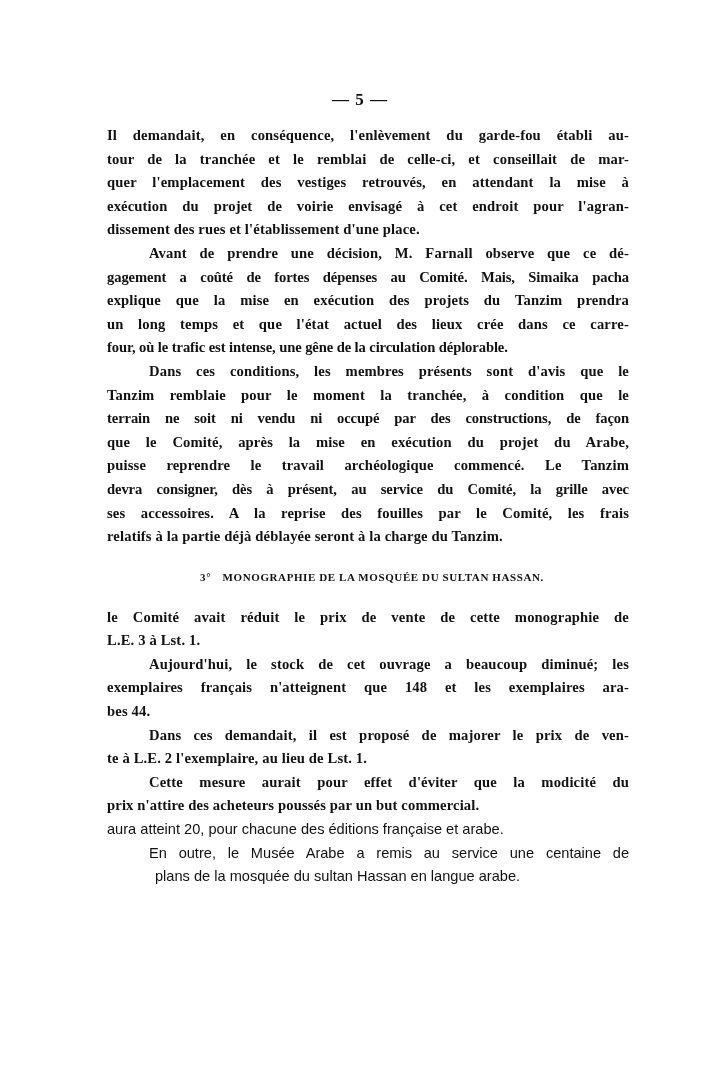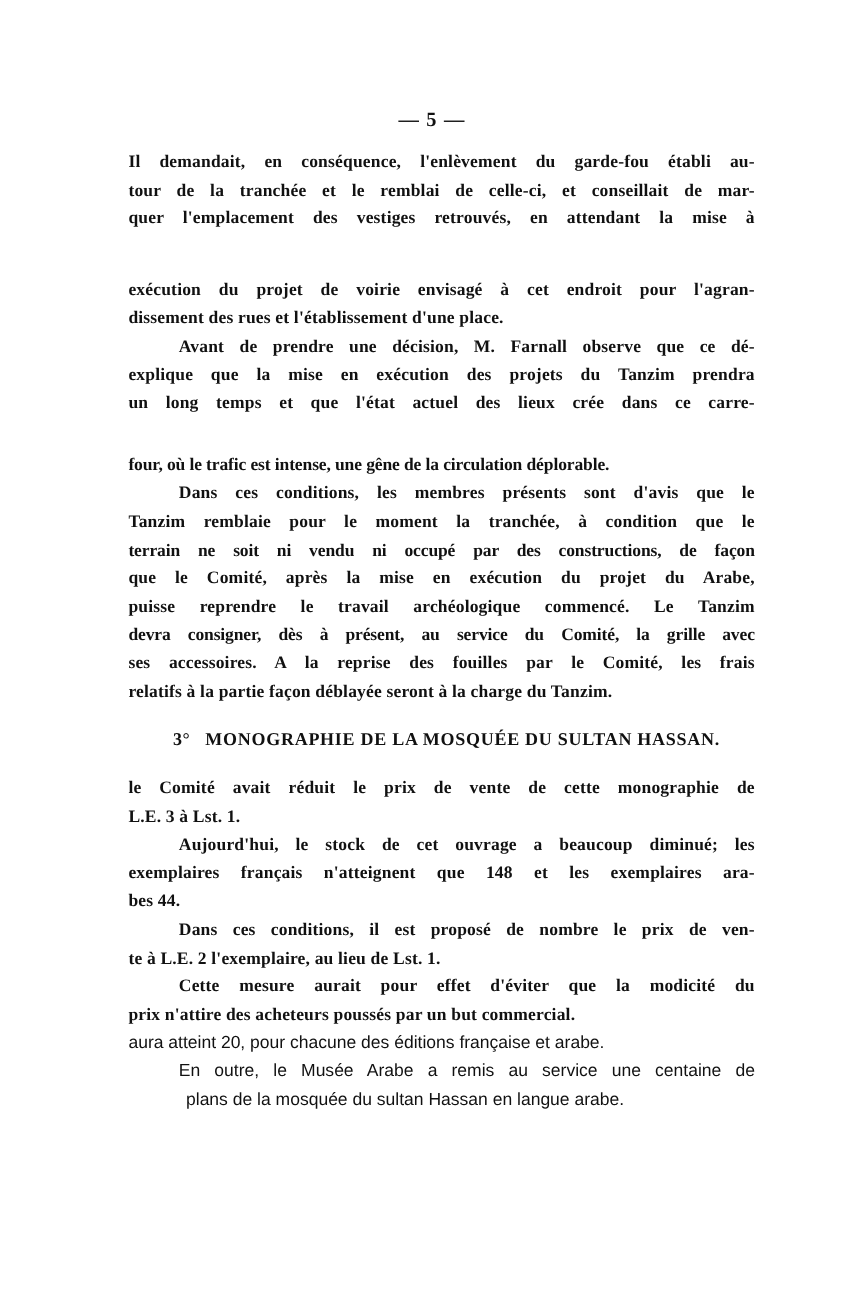--- a/index.html
+++ b/index.html
@@ -41,81 +41,82 @@
     }
     .bold { font-weight: bold; font-family: Liberation Serif, serif; font-size: 14.6px; letter-spacing: 0.15px; }
     .regular { font-family: "Liberation Sans", "DejaVu Sans", sans-serif; font-size: 14.6px; transform-origin: left; }
     .line { display: block; white-space: nowrap; text-align: justify; text-align-last: justify; }
     .line.last { text-align-last: left; }
     .heading {
       margin: 18px 0 19px 0;
       text-align: center;
       font-family: "Liberation Serif", "DejaVu Serif", serif;
       font-weight: bold;
-      font-size: 15px;
+      font-size: 11px;
       letter-spacing: 0.6px;
       line-height: 20px;
       padding-left: 8px;
     }
     .heading .num { margin-right: 8px; }
     .condensed { letter-spacing: -0.1px; }
   </style>
 </head>
 <body>
 
 <div class="page-number">— 5 —</div>
 
 <div class="text-block">
 
   <div>
 
     <p class="para bold">
       <span class="line" style="display: block; width: auto; word-spacing: 5.875px;">Il demandait, en conséquence, l'enlèvement du garde-fou établi au-</span>
       <span class="line" style="display: block; width: auto; word-spacing: 5.33333px;">tour de la tranchée et le remblai de celle-ci, et conseillait de mar-</span>
       <span class="line" style="display: block; width: auto; word-spacing: 5.88889px;">quer l'emplacement des vestiges retrouvés, en attendant la mise à</span>
-      <span class="line" style="display: block; width: auto; word-spacing: 6.3px; margin-top: 36px;">exécution du projet de voirie envisagé à cet endroit pour l'agran-</span>
+      <span class="line" style="display: block; width: auto; word-spacing: 6.3px;">exécution du projet de voirie envisagé à cet endroit pour l'agran-</span>
       <span class="line last" style="display: block; width: auto;">dissement des rues et l'établissement d'une place.</span>
     </p>
 
     <p class="para bold">
       <span class="line" style="padding-left: 42px; display: block; width: auto; word-spacing: 4.6px;">Avant de prendre une décision, M. Farnall observe que ce dé-</span>
+      <span class="line condensed" style="display: block; width: auto; word-spacing: 4.3px;">gagement a coûté de fortes dépenses au Comité. Mais, Simaika pacha</span>
       <span class="line" style="display: block; width: auto; word-spacing: 6.1px;">explique que la mise en exécution des projets du Tanzim prendra</span>
       <span class="line" style="display: block; width: auto; word-spacing: 6.5px;">un long temps et que l'état actuel des lieux crée dans ce carre-</span>
-      <span class="line last condensed" style="display: block; width: auto; margin-top: 28px;">four, où le trafic est intense, une gêne de la circulation déplorable.</span>
+      <span class="line last condensed" style="display: block; width: auto;">four, où le trafic est intense, une gêne de la circulation déplorable.</span>
     </p>
 
     <p class="para bold">
       <span class="line" style="padding-left: 42px; display: block; width: auto; word-spacing: 4.55556px;">Dans ces conditions, les membres présents sont d'avis que le</span>
       <span class="line" style="display: block; width: auto; word-spacing: 7.3px;">Tanzim remblaie pour le moment la tranchée, à condition que le</span>
       <span class="line condensed" style="display: block; width: auto; word-spacing: 6.45455px;">terrain ne soit ni vendu ni occupé par des constructions, de façon</span>
       <span class="line" style="display: block; width: auto; word-spacing: 7px;">que le Comité, après la mise en exécution du projet du Arabe,</span>
       <span class="line" style="display: block; width: auto; word-spacing: 9.85714px;">puisse reprendre le travail archéologique commencé. Le Tanzim</span>
       <span class="line condensed" style="display: block; width: auto; word-spacing: 5.81818px;">devra consigner, dès à présent, au service du Comité, la grille avec</span>
       <span class="line" style="display: block; width: auto; word-spacing: 6.27273px;">ses accessoires. A la reprise des fouilles par le Comité, les frais</span>
-      <span class="line last" style="display: block; width: auto;">relatifs à la partie façon déblayée seront à la charge du Tanzim.</span>
+      <span class="line last" style="display: block; width: auto;">relatifs à la partie déjà déblayée seront à la charge du Tanzim.</span>
     </p>
   </div>
 
   <div class="heading">
     <span class="num">3°</span>
     <span>MONOGRAPHIE DE LA MOSQUÉE DU SULTAN HASSAN.</span>
   </div>
 
   <div>
     <p class="para bold">
       <span class="line" style="display: block; width: auto; word-spacing: 7.09091px;">le Comité avait réduit le prix de vente de cette monographie de</span>
       <span class="line last" style="display: block; width: auto;">L.E. 3 à Lst. 1.</span>
     </p>
     <p class="para bold">
       <span class="line" style="padding-left: 42px; display: block; width: auto; word-spacing: 5.11111px;">Aujourd'hui, le stock de cet ouvrage a beaucoup diminué; les</span>
       <span class="line" style="display: block; width: auto; word-spacing: 7.875px;">exemplaires français n'atteignent que 148 et les exemplaires ara-</span>
       <span class="line last" style="display: block; width: auto;">bes 44.</span>
     </p>
     <p class="para bold">
-      <span class="line" style="padding-left: 42px; display: block; width: auto; word-spacing: 4.09091px;">Dans ces conditions, il est proposé de nombre le prix de ven-</span>
+      <span class="line" style="padding-left: 42px; display: block; width: auto; word-spacing: 4.09091px;">Dans ces demandait, il est proposé de majorer le prix de ven-</span>
       <span class="line last" style="display: block; width: auto;">te à L.E. 2 l'exemplaire, au lieu de Lst. 1.</span>
     </p>
     <p class="para bold">
       <span class="line" style="padding-left: 42px; display: block; width: auto; word-spacing: 8.44444px;">Cette mesure aurait pour effet d'éviter que la modicité du</span>
       <span class="line last" style="display: block; width: auto;">prix n'attire des acheteurs poussés par un but commercial.</span>
     </p>
     <p class="para regular">
       <span class="line last" style="display: block; width: auto;">aura atteint 20, pour chacune des éditions française et arabe.</span>
     </p>
     <p class="para regular">

